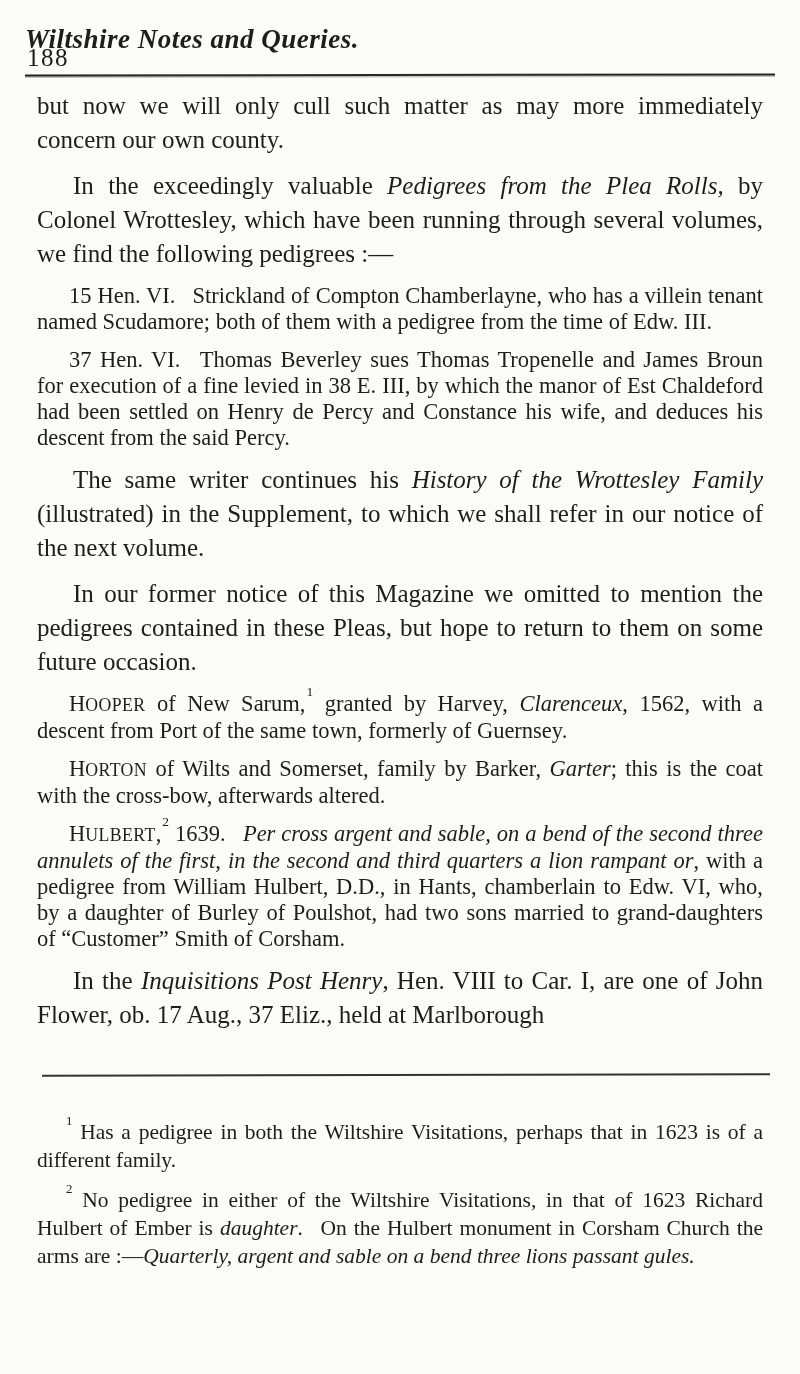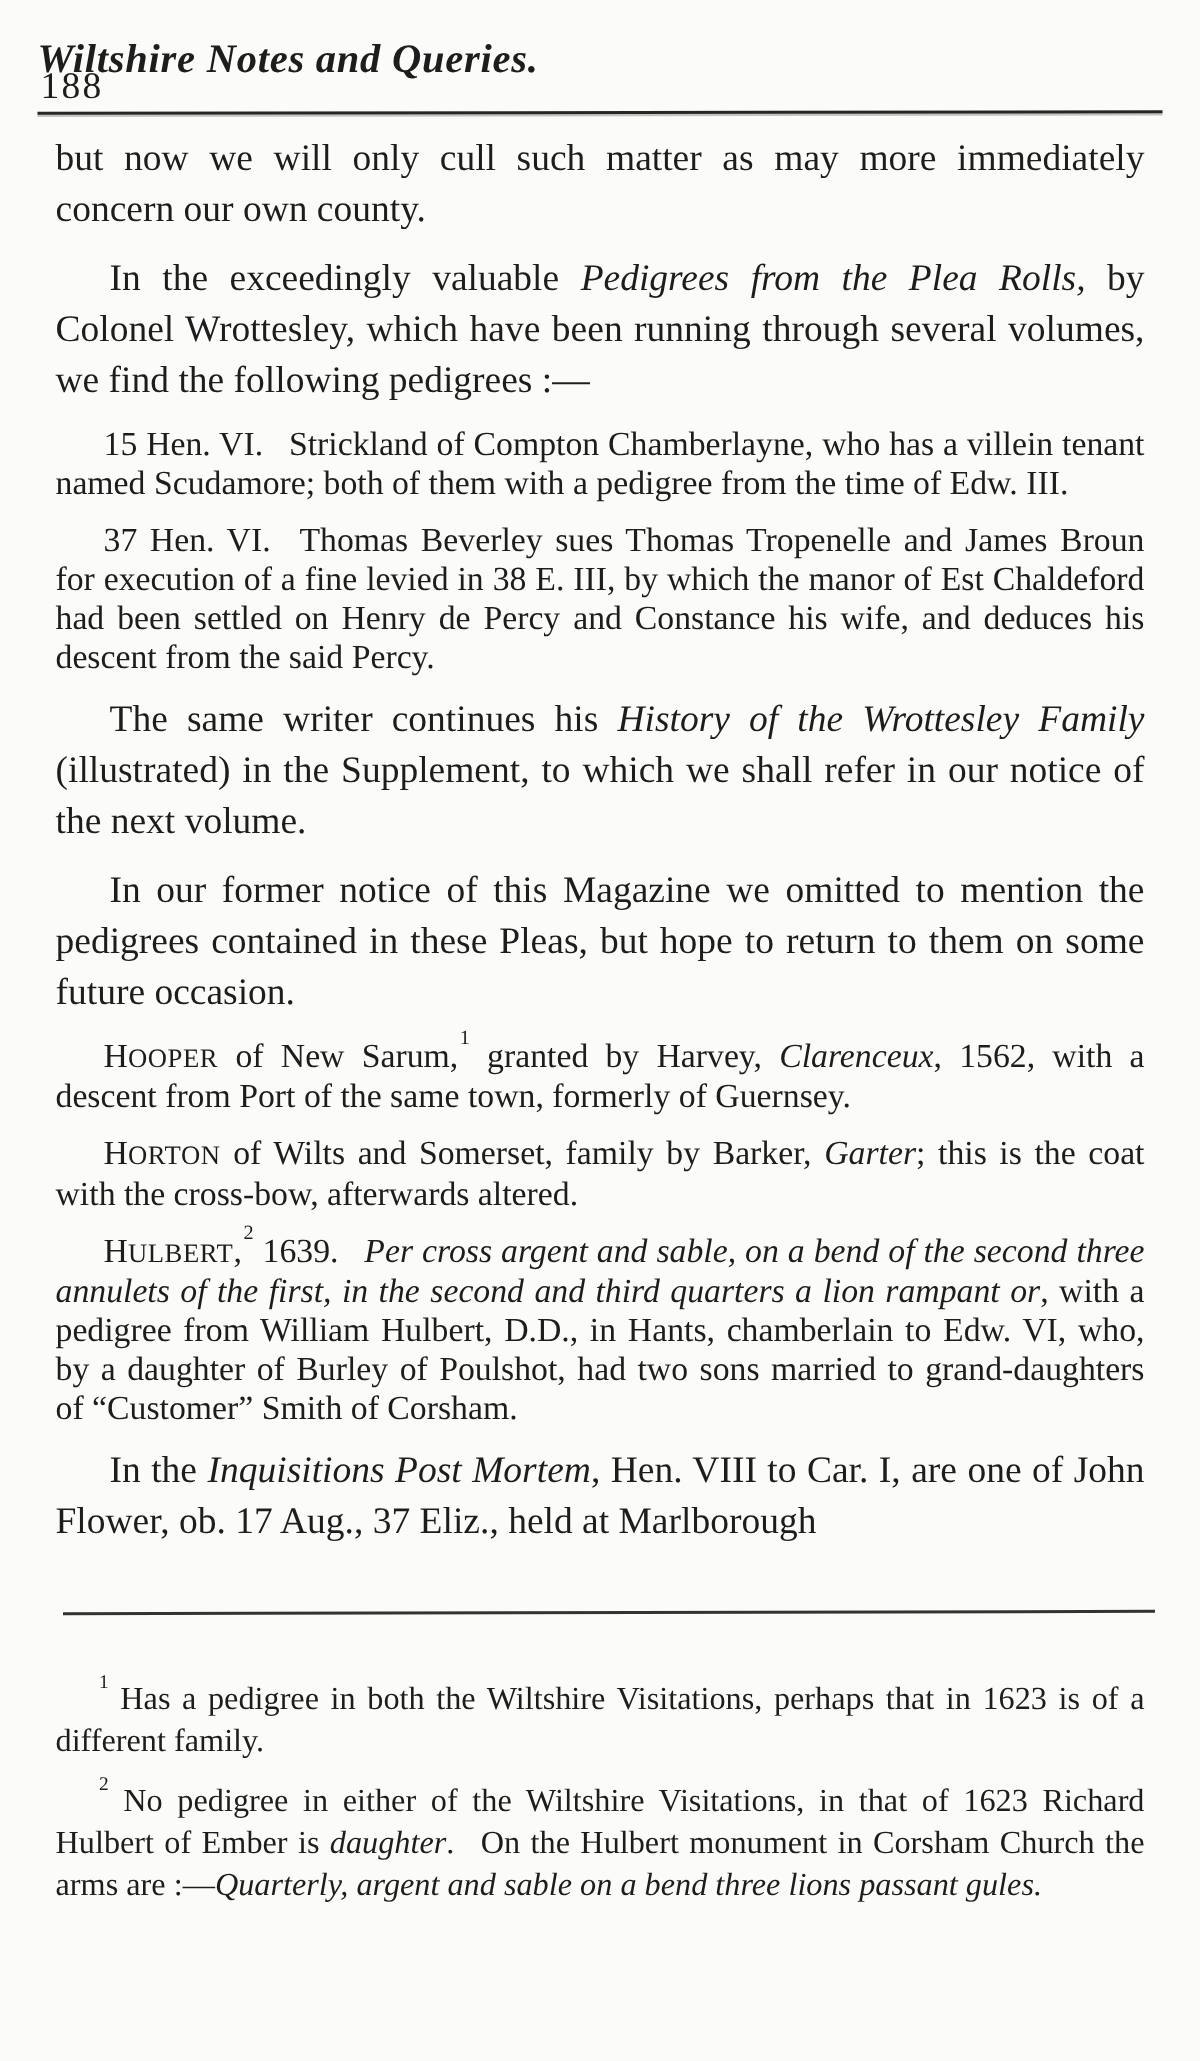--- a/index.html
+++ b/index.html
@@ -93,21 +93,21 @@
   <main id="page-body">
       <p class="para style-body"><span>but now we will only cull such matter as may more immediately concern our own county.</span></p>
       <p class="para style-body indent"><span>In the exceedingly valuable </span><span class="seg-i">Pedigrees from the Plea Rolls,</span><span> by Colonel Wrottesley, which have been running through several volumes, we find the following pedigrees :—</span></p>
       <p class="para style-small indent gap-sm"><span>15 Hen. VI.  Strickland of Compton Chamberlayne, who has a villein tenant named Scudamore; both of them with a pedigree from the time of Edw. III.</span></p>
       <p class="para style-small indent"><span>37 Hen. VI.  Thomas Beverley sues Thomas Tropenelle and James Broun for execution of a fine levied in 38 E. III, by which the manor of Est Chaldeford had been settled on Henry de Percy and Constance his wife, and deduces his descent from the said Percy.</span></p>
       <p class="para style-body indent"><span>The same writer continues his </span><span class="seg-i">History of the Wrottesley Family</span><span> (illustrated) in the Supplement, to which we shall refer in our notice of the next volume.</span></p>
       <p class="para style-body indent gap-md"><span>In our former notice of this Magazine we omitted to mention the pedigrees contained in these Pleas, but hope to return to them on some future occasion.</span></p>
       <p class="para style-small indent gap-h"><span><span>H</span><span class="sc-rest">OOPER</span></span><span> of New Sarum,</span><sup class="fnref">1</sup><span> granted by Harvey, </span><span class="seg-i">Clarenceux</span><span>, 1562, with a descent from Port of the same town, formerly of Guernsey.</span></p>
       <p class="para style-small indent"><span><span>H</span><span class="sc-rest">ORTON</span></span><span> of Wilts and Somerset, family by Barker, </span><span class="seg-i">Garter</span><span>; this is the coat with the cross-bow, afterwards altered.</span></p>
       <p class="para style-small indent"><span><span>H</span><span class="sc-rest">ULBERT</span></span><span>,</span><sup class="fnref">2</sup><span> 1639.  </span><span class="seg-i">Per cross argent and sable, on a bend of the second three annulets of the first, in the second and third quarters a lion rampant or</span><span>, with a pedigree from William Hulbert, D.D., in Hants, chamberlain to Edw. VI, who, by a daughter of Burley of Poulshot, had two sons married to grand-daughters of “Customer” Smith of Corsham.</span></p>
-      <p class="para style-body indent gap-md"><span>In the </span><span class="seg-i">Inquisitions Post Mortem</span><span>, Hen. VIII to Car. I, are one of John Flower, ob. 17 Aug., 37 Eliz., held at Marlborough</span></p>
+      <p class="para style-body indent gap-md"><span>In the </span><span class="seg-i">Inquisitions Post Henry</span><span>, Hen. VIII to Car. I, are one of John Flower, ob. 17 Aug., 37 Eliz., held at Marlborough</span></p>
     </main>
 
   <hr class="fn-rule">
 
   <section id="footnotes" class="footnotes">
       <p class="para style-footnote indent"><sup class="fnref">1</sup><span> Has a pedigree in both the Wiltshire Visitations, perhaps that in 1623 is of a different family.</span></p>
       <p class="para style-footnote indent"><sup class="fnref">2</sup><span> No pedigree in either of the Wiltshire Visitations, in that of 1623 Richard Hulbert of Ember is </span><span class="seg-i">daughter</span><span>.  On the Hulbert monument in Corsham Church the arms are :—</span><span class="seg-i">Quarterly, argent and sable on a bend three lions passant gules.</span></p>
     </section>
 
 </div>

